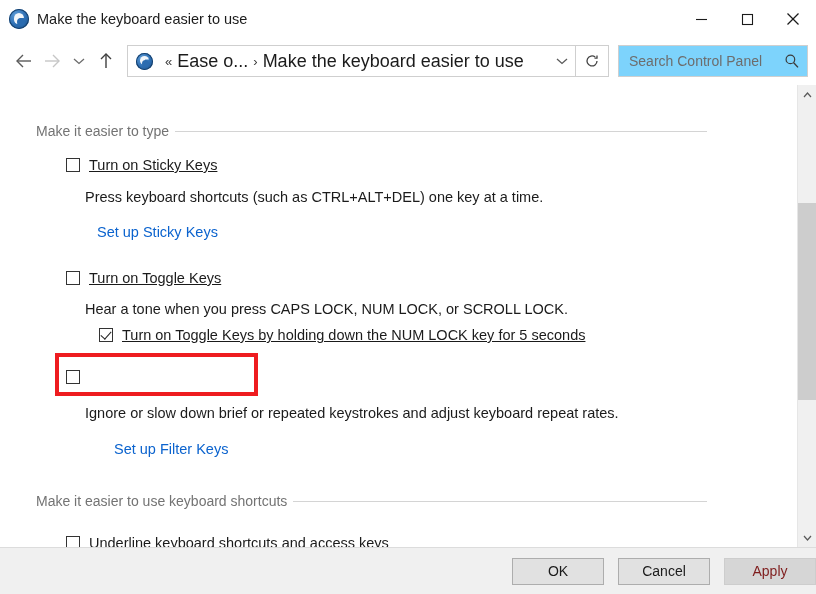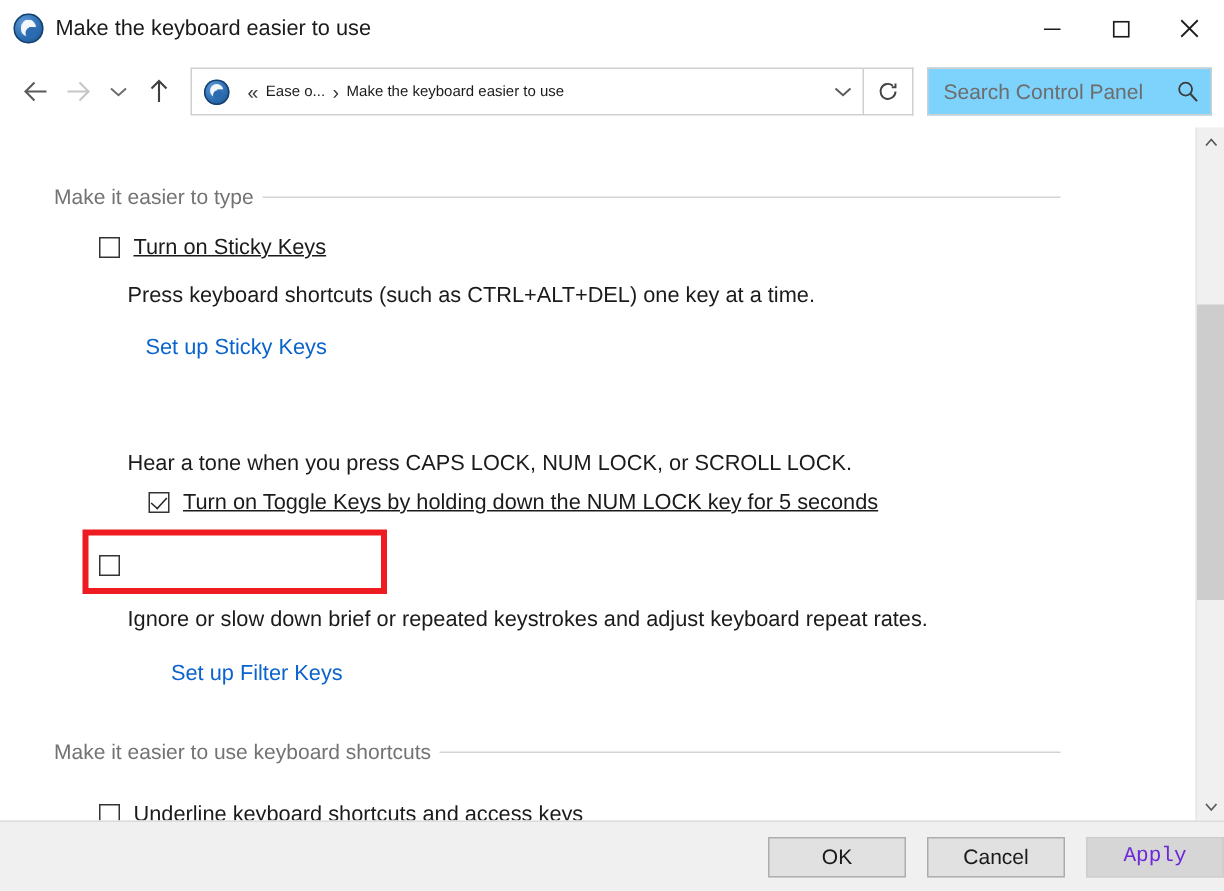--- a/index.html
+++ b/index.html
@@ -129,21 +129,21 @@
     background: #2b6cb0;
     border-radius: 50%;
   }
   .crumb-sep {
     color: #3a3a3a;
     font-size: 13px;
     padding: 0 5px;
     flex: 0 0 auto;
   }
   .crumb {
-    font-size: 10px;
+    font-size: 18px;
     color: #1b1b1b;
     white-space: nowrap;
     flex: 0 0 auto;
   }
   .addr-spacer { flex: 1 1 auto; }
   .addr-chevron {
     width: 26px;
     display: flex;
     align-items: center;
     justify-content: center;
@@ -321,24 +321,23 @@
     font-family: "Liberation Sans", sans-serif;
     font-size: 14px;
     color: #1b1b1b;
     display: flex;
     align-items: center;
     justify-content: center;
     margin-left: 14px;
     box-sizing: border-box;
   }
   .btn.disabled {
-    color: #6d28d9;
+    color: #7f1d1d;
     border-color: #cdcdcd;
     background: #d6d6d6;
-    font-family: Liberation Mono, monospace;
   }
 </style>
 </head>
 <body>
 
 <div class="titlebar">
   <div class="title-icon"></div>
   <div class="title-text">Make the keyboard easier to use</div>
   <div class="win-controls">
     <div class="win-btn">
@@ -424,20 +423,24 @@
     <span class="gh-rule"></span>
   </div>
 
   <div class="row abs" style="left:66px; top:71px;">
     <span class="cb"></span>
     <span class="cb-label">Turn on Sticky Keys</span>
   </div>
   <div class="desc abs" style="left:85px; top:104px;">Press keyboard shortcuts (such as CTRL+ALT+DEL) one key at a time.</div>
   <div class="link abs" style="left:97px; top:139px;">Set up Sticky Keys</div>
 
+  <div class="row abs" style="left:66px; top:184px;">
+    <span class="cb"></span>
+    <span class="cb-label">Turn on Toggle Keys</span>
+  </div>
   <div class="desc abs" style="left:85px; top:216px;">Hear a tone when you press CAPS LOCK, NUM LOCK, or SCROLL LOCK.</div>
   <div class="row abs" style="left:99px; top:241px;">
     <span class="cb checked"></span>
     <span class="cb-label">Turn on Toggle Keys by holding down the NUM LOCK key for 5 seconds</span>
   </div>
 
   <div class="row abs" style="left:66px; top:283px;">
     <span class="cb"></span>
   </div>
   <div class="highlight-box" style="left: 55px; top: 268px; width: 203px; height: 43px; border-color: rgb(238, 28, 32);"></div>

